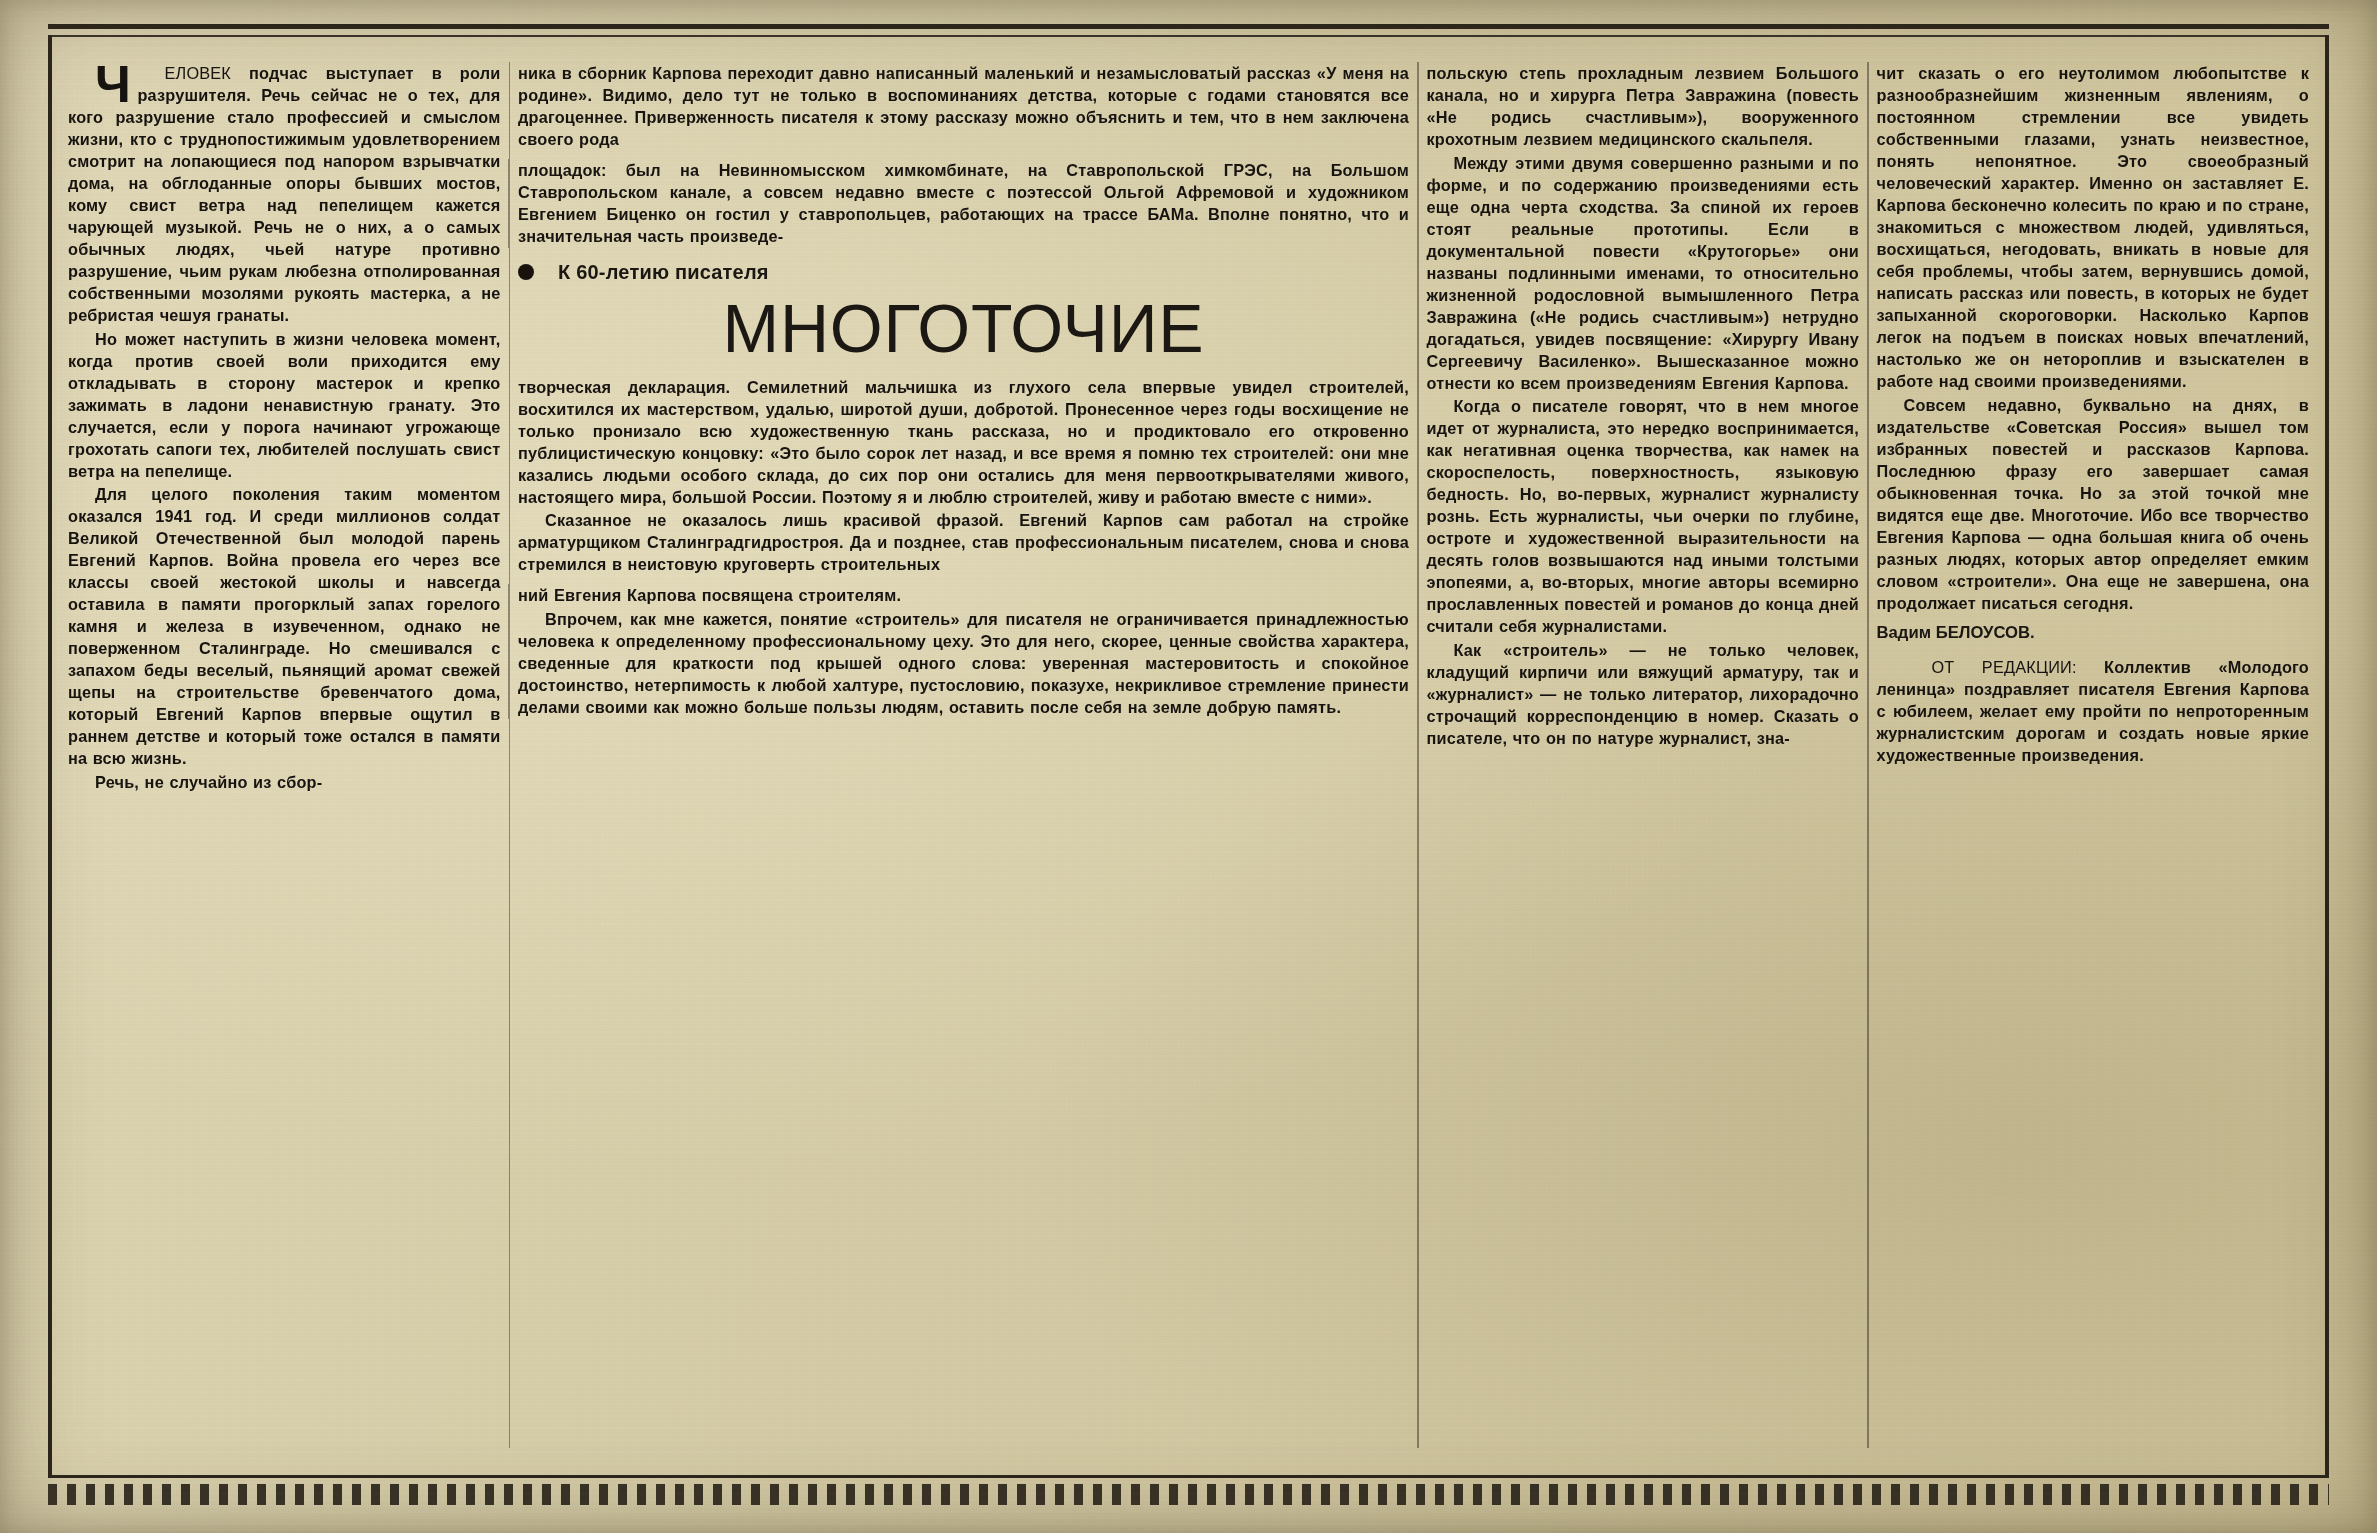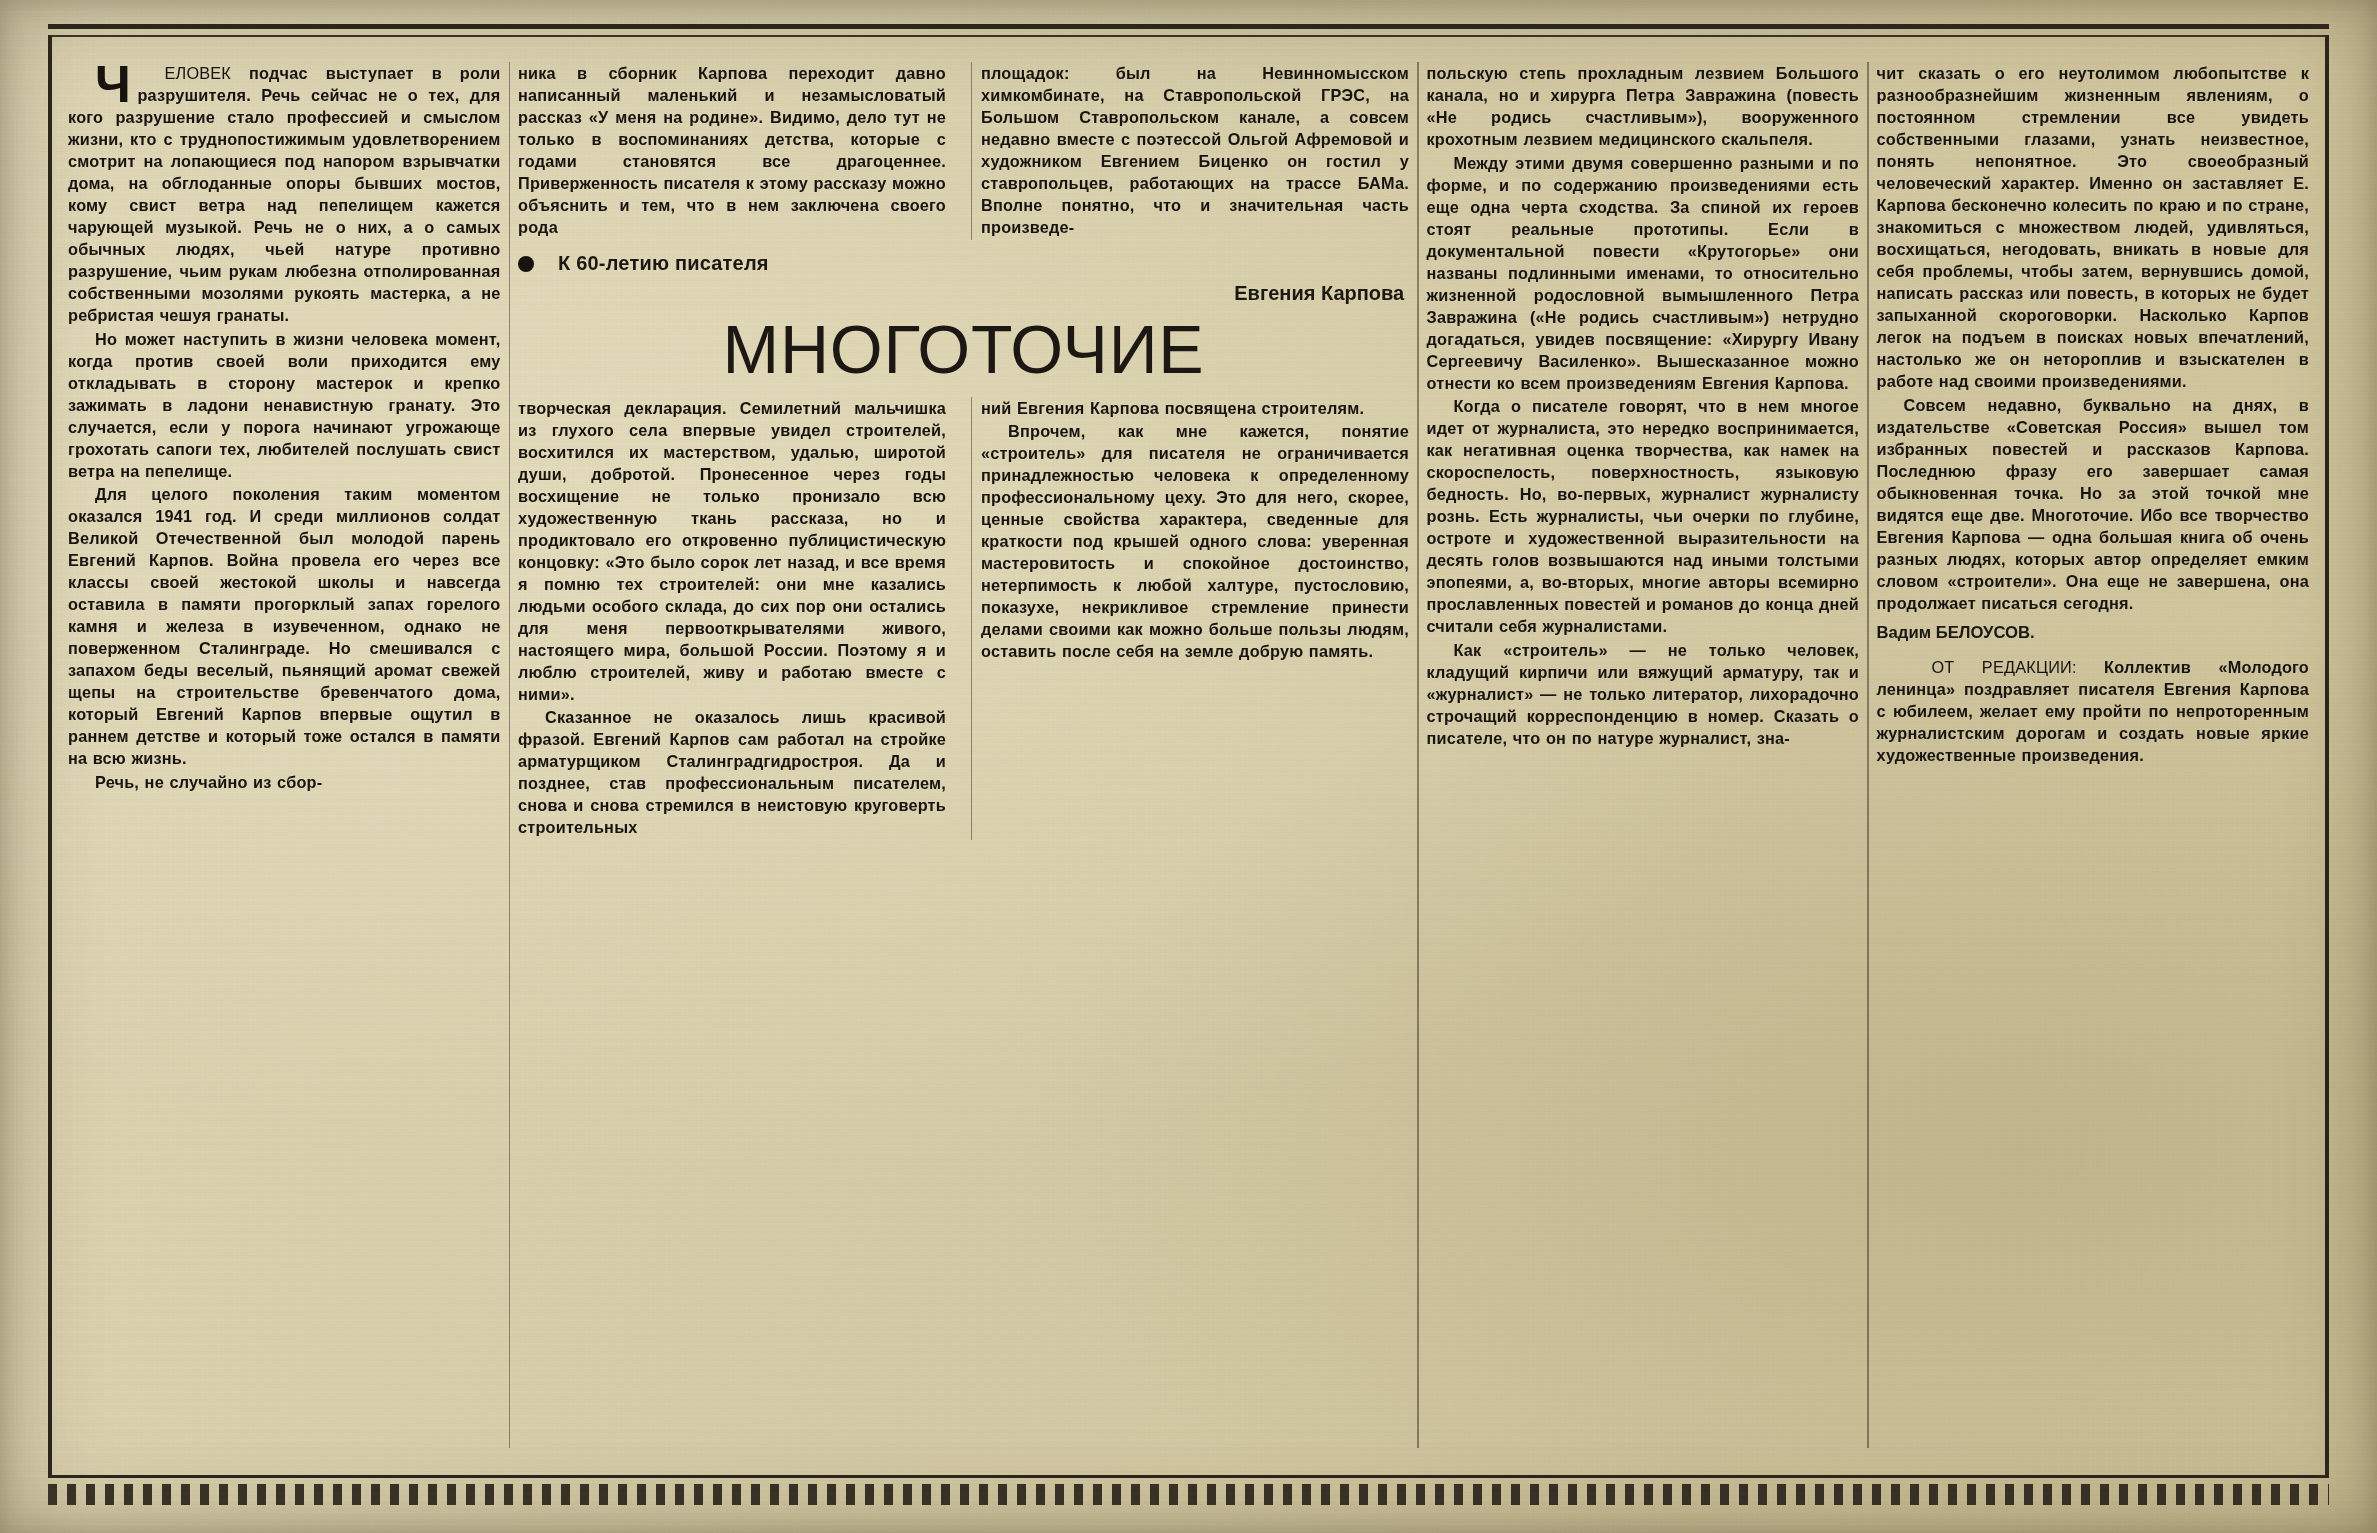--- a/index.html
+++ b/index.html
@@ -166,21 +166,22 @@
     line-height: 73px;
     font-weight: 400;
     letter-spacing: 0.8px;
     text-align: center;
     margin: 8px 0 11px 0;
     font-family: "Liberation Sans", sans-serif;
   }
 
   .two-sub {
     display: flex;
-    gap: 35px;
+    gap: 7px;
+    flex-direction: column;
   }
   .two-sub .sub {
     flex: 1 1 0;
     min-width: 0;
     position: relative;
   }
   .two-sub .sub + .sub::before {
     content: "";
     position: absolute;
     left: -10.3px;
@@ -233,21 +234,20 @@
         <div class="sub">
           <p class="body noindent">площадок: был на Невинномысском химкомбинате, на Ставропольской ГРЭС, на Большом Ставропольском канале, а совсем недавно вместе с поэтессой Ольгой Афремовой и художником Евгением Биценко он гостил у ставропольцев, работающих на трассе БАМа. Вполне понятно, что и значительная часть произведе-</p>
         </div>
       </div>
 
       <div class="headline-block">
         <div class="kicker">
           <span class="bullet-dot"></span>
           <span>К 60-летию писателя</span>
         </div>
-        <div class="kicker-sub">Евгения Карпова</div>
         <h1 class="headline">МНОГОТОЧИЕ</h1>
       </div>
 
       <div class="two-sub">
         <div class="sub">
           <p class="body noindent">творческая декларация. Семилетний мальчишка из глухого села впервые увидел строителей, восхитился их мастерством, удалью, широтой души, добротой. Пронесенное через годы восхищение не только пронизало всю художественную ткань рассказа, но и продиктовало его откровенно публицистическую концовку: «Это было сорок лет назад, и все время я помню тех строителей: они мне казались людьми особого склада, до сих пор они остались для меня первооткрывателями живого, настоящего мира, большой России. Поэтому я и люблю строителей, живу и работаю вместе с ними».</p>
           <p class="body">Сказанное не оказалось лишь красивой фразой. Евгений Карпов сам работал на стройке арматурщиком Сталинградгидростроя. Да и позднее, став профессиональным писателем, снова и снова стремился в неистовую круговерть строительных</p>
         </div>
         <div class="sub">
           <p class="body noindent">ний Евгения Карпова посвящена строителям.</p>

